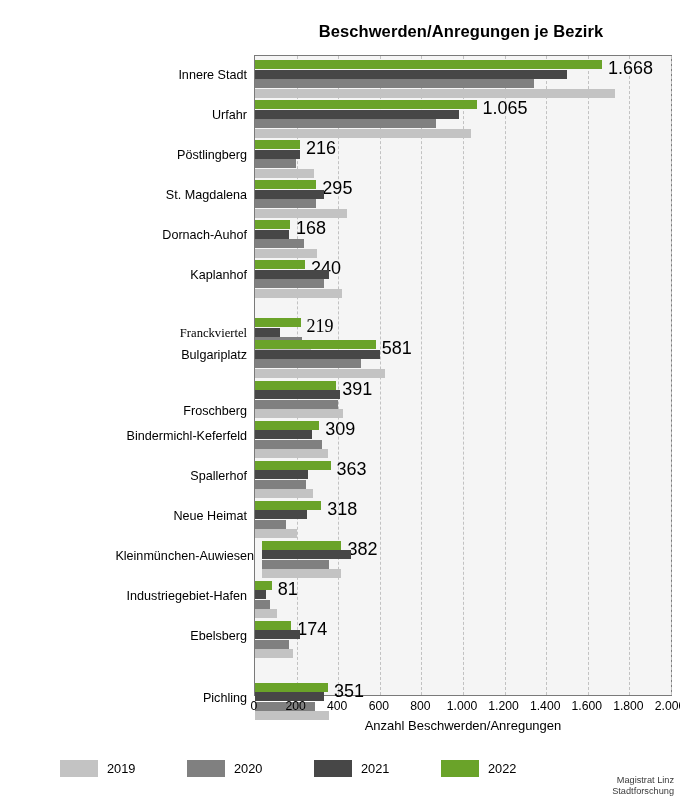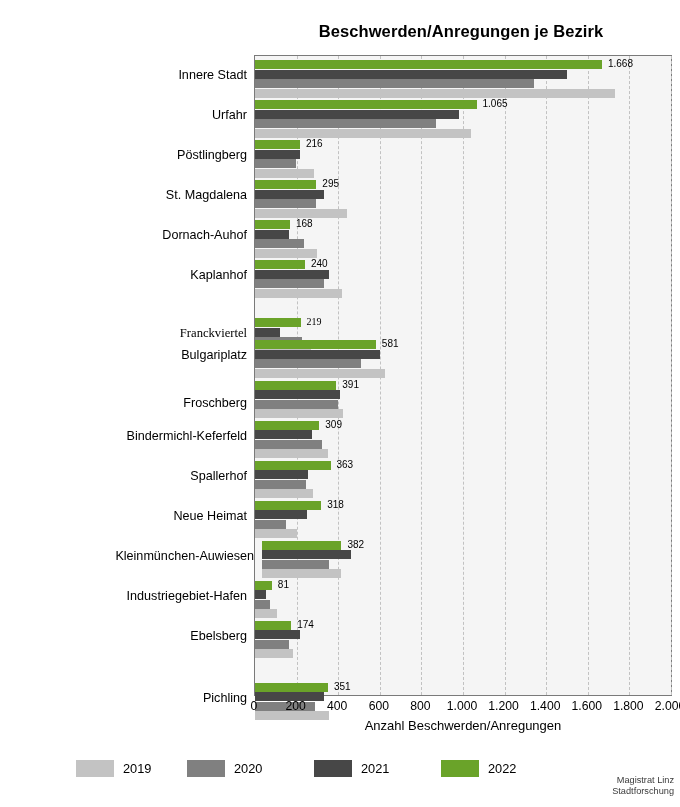--- a/index.html
+++ b/index.html
@@ -85,21 +85,21 @@
   .bar {
     position: absolute;
     left: 0;
     height: 9px;
   }
   .bar-outline {
     box-sizing: border-box;
   }
   .bar-value {
     position: absolute;
-    font-size: 10px;
+    font-size: 18px;
     color: #000000;
     white-space: nowrap;
     line-height: 1;
   }
 
   
   .x-ticks {
     position: absolute;
     left: 254px;
     top: 699px;
@@ -239,21 +239,21 @@
         </div>
         <div class="cat-row" style="top: 280.438px; height: 40.0625px;">
           <div class="cat-label" style="top: 12.0312px;">Bulgariplatz</div>
           <div class="bar bar-outline" style="top: 4px; width: 120.848px; background: rgb(106, 163, 41);"></div>
           <div class="bar-value" style="left: 126.848px; top: 3px;">581</div>
           <div class="bar bar-outline" style="top: 13.5px; width: 124.8px; background: rgb(71, 71, 71);"></div>
           <div class="bar bar-outline" style="top: 23px; width: 106.08px; background: rgb(128, 128, 128);"></div>
           <div class="bar bar-outline" style="top: 32.5px; width: 130px; background: rgb(195, 195, 195);"></div>
         </div>
         <div class="cat-row" style="top: 320.5px; height: 40.0625px;">
-          <div class="cat-label" style="top: 19px;">Froschberg</div>
+          <div class="cat-label" style="top: 27px;">Froschberg</div>
           <div class="bar bar-outline" style="top: 4px; width: 81.328px; background: rgb(106, 163, 41);"></div>
           <div class="bar-value" style="left: 87.328px; top: 3px;">391</div>
           <div class="bar bar-outline" style="top: 13.5px; width: 85.28px; background: rgb(71, 71, 71);"></div>
           <div class="bar bar-outline" style="top: 23px; width: 83.2px; background: rgb(128, 128, 128);"></div>
           <div class="bar bar-outline" style="top: 32.5px; width: 88.4px; background: rgb(195, 195, 195);"></div>
         </div>
         <div class="cat-row" style="top: 360.562px; height: 40.0625px;">
           <div class="cat-label" style="top: 12.0312px;">Bindermichl-Keferfeld</div>
           <div class="bar bar-outline" style="top: 4px; width: 64.272px; background: rgb(106, 163, 41);"></div>
           <div class="bar-value" style="left: 70.272px; top: 3px;">309</div>
@@ -322,21 +322,21 @@
       <div class="x-tick" style="left: 249.6px;">1.200</div>
       <div class="x-tick" style="left: 291.2px;">1.400</div>
       <div class="x-tick" style="left: 332.8px;">1.600</div>
       <div class="x-tick" style="left: 374.4px;">1.800</div>
       <div class="x-tick" style="left: 416px;">2.000</div>
     </div>
 
   <div class="x-axis-title">Anzahl Beschwerden/Anregungen</div>
 
   <div class="legend" id="legend">
-      <div class="legend-item" style="left: 16px;">
+      <div class="legend-item" style="left: 0px;">
         <span class="legend-swatch" style="background: rgb(195, 195, 195);"></span>
         <span class="legend-label">2019</span>
       </div>
       <div class="legend-item" style="left: 127px;">
         <span class="legend-swatch" style="background: rgb(128, 128, 128);"></span>
         <span class="legend-label">2020</span>
       </div>
       <div class="legend-item" style="left: 254px;">
         <span class="legend-swatch" style="background: rgb(71, 71, 71);"></span>
         <span class="legend-label">2021</span>

